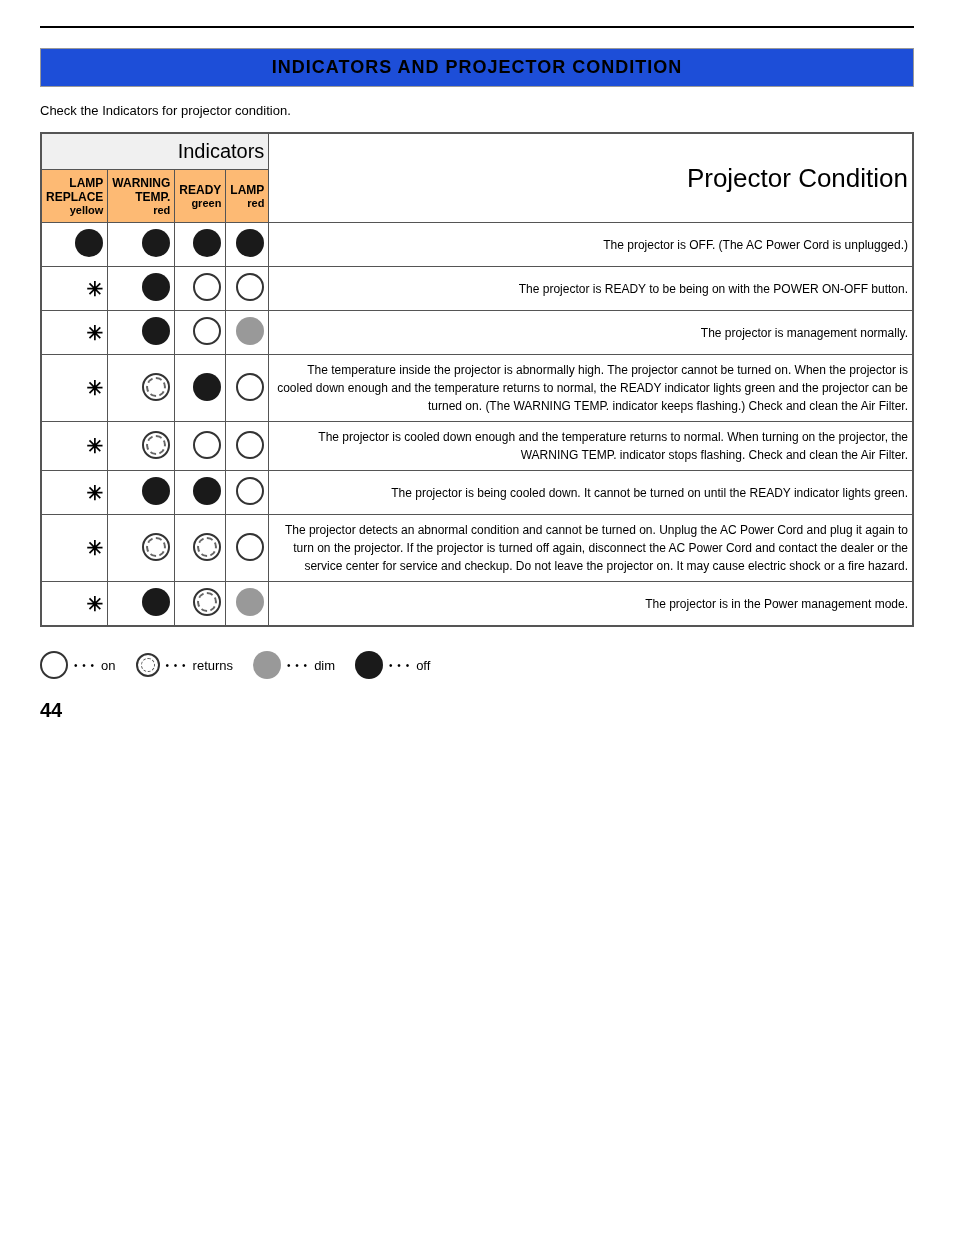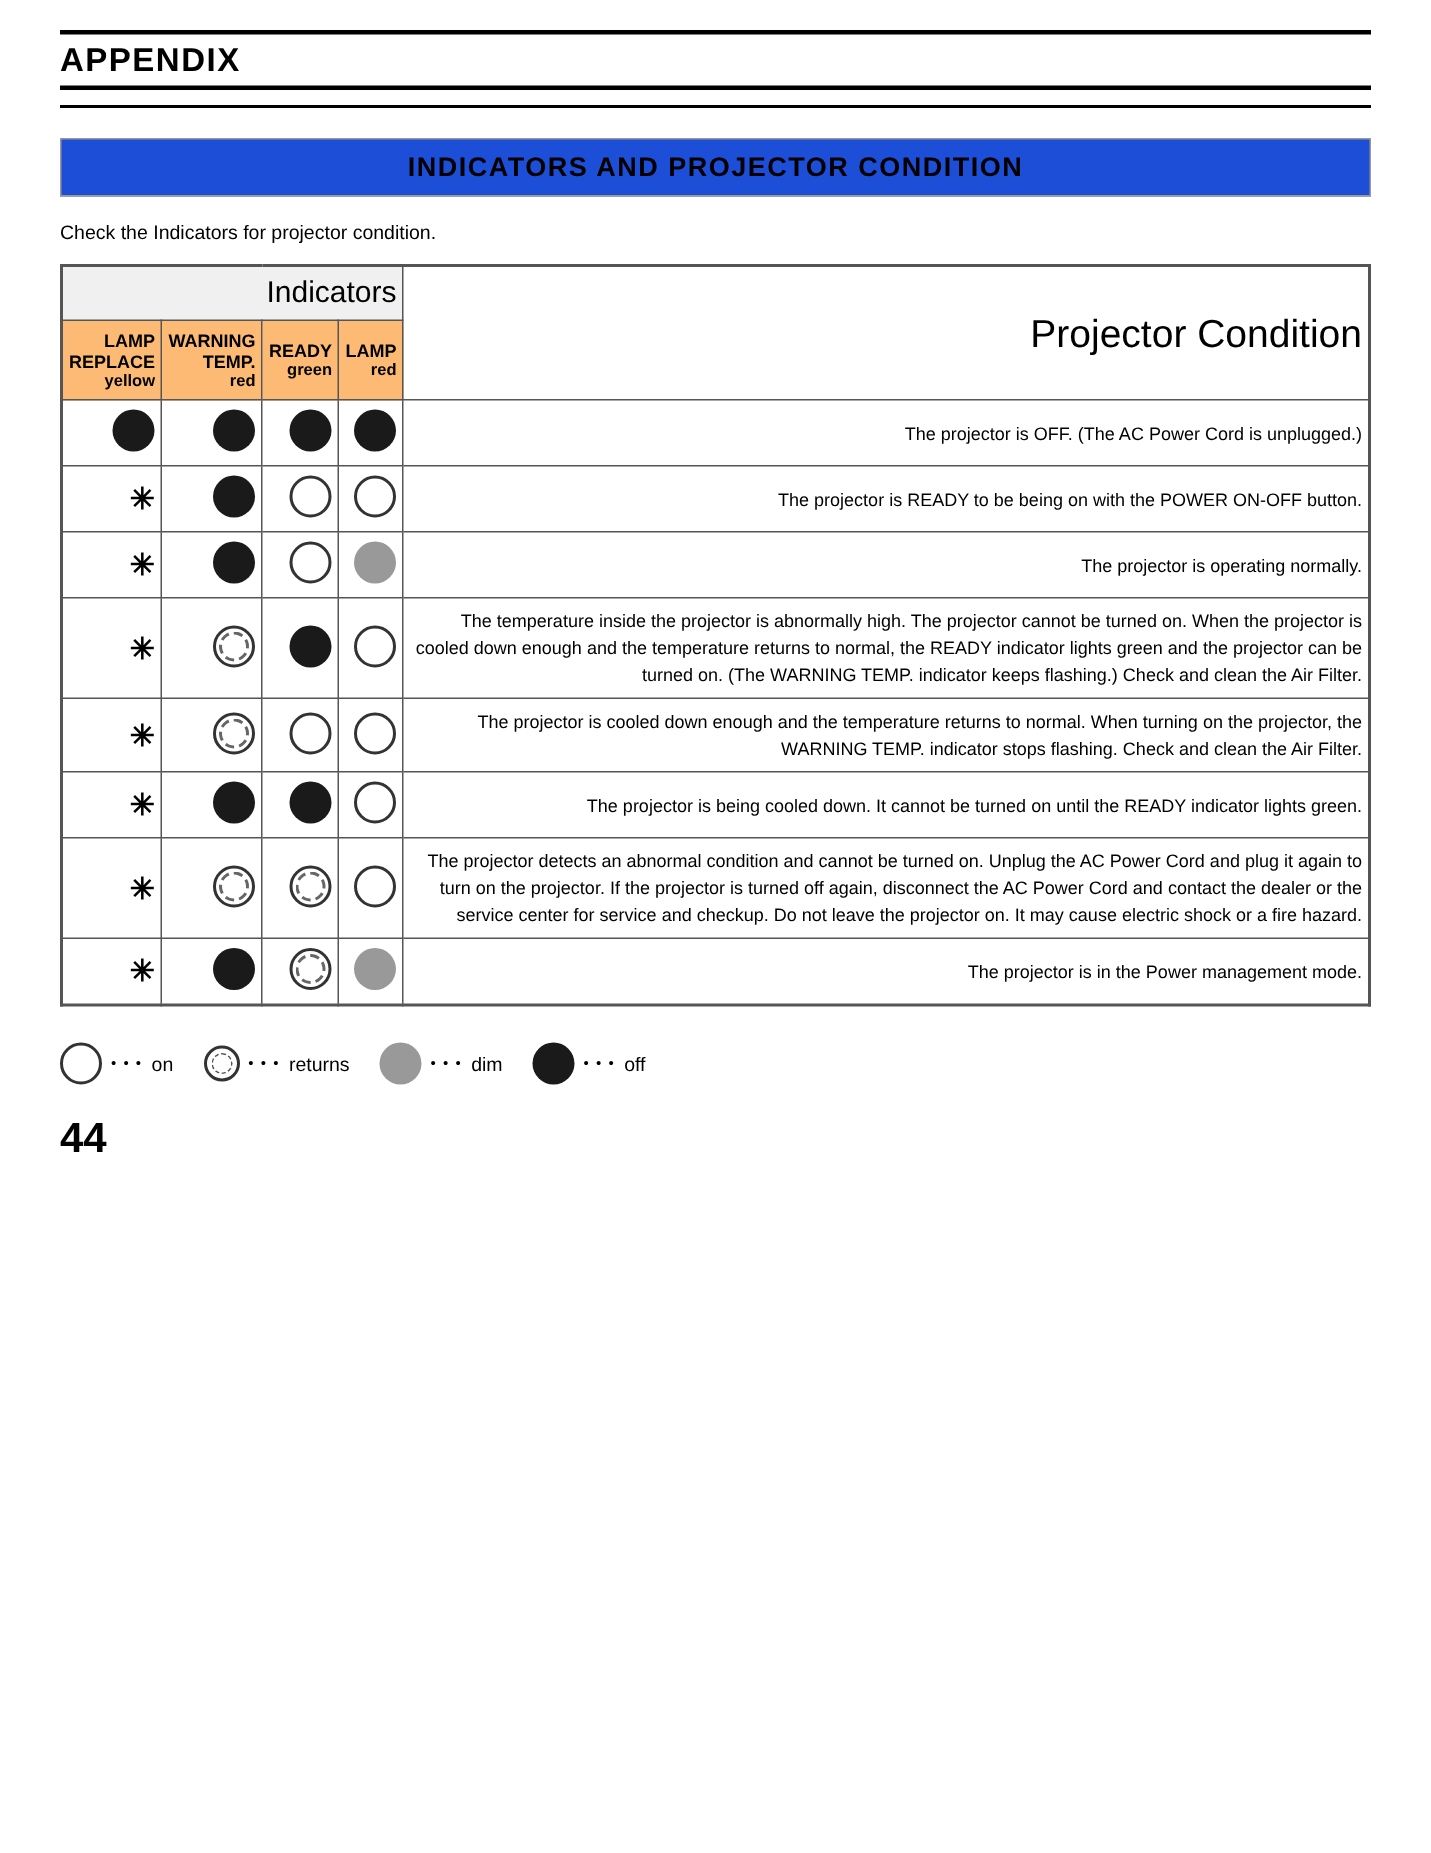--- a/index.html
+++ b/index.html
@@ -152,21 +152,21 @@
     }
     
     .footnote {
       font-size: 12px;
       line-height: 1.5;
       margin-bottom: 20px;
       padding-left: 16px;
       text-indent: -16px;
     }
     .page-number {
-      font-size: 28px;
+      font-size: 20px;
       font-weight: bold;
     }
     .flashing-icon {
       display: inline-block;
       width: 24px; height: 24px;
       border-radius: 50%;
       border: 2px solid #333;
       background: #fff;
       position: relative;
     }
@@ -176,23 +176,20 @@
       top: 3px; left: 3px; right: 3px; bottom: 3px;
       border-radius: 50%;
       border: 1.5px dashed #555;
     }
   </style>
 </head>
 <body>
 
 <div class="page">
 
-  <div class="header-bar">
-    <span class="header-title">APPENDIX</span>
-  </div>
   <hr class="divider-line">
 
   <div class="section-heading-bar">
     <span>INDICATORS AND PROJECTOR CONDITION</span>
   </div>
 
   <p class="check-text">Check the Indicators for projector condition.</p>
 
   <table class="main-table">
     <thead>
@@ -236,21 +233,21 @@
           <td><span class="circle-filled"></span></td>
           <td><span class="circle-empty"></span></td>
           <td><span class="circle-empty"></span></td>
           <td class="condition-cell">The projector is READY to be being on with the POWER ON-OFF button.</td>
         </tr>
         <tr>
           <td><span class="star-sym">✳</span></td>
           <td><span class="circle-filled"></span></td>
           <td><span class="circle-empty"></span></td>
           <td><span class="circle-dim"></span></td>
-          <td class="condition-cell">The projector is operating normally.</td>
+          <td class="condition-cell">The projector is management normally.</td>
         </tr>
         <tr>
           <td><span class="star-sym">✳</span></td>
           <td><span class="circle-flashing"></span></td>
           <td><span class="circle-filled"></span></td>
           <td><span class="circle-empty"></span></td>
           <td class="condition-cell">The temperature inside the projector is abnormally high.  The projector cannot be turned on.  When  the projector is cooled down enough and the temperature returns to normal, the READY indicator lights green and the projector can be turned on.  (The WARNING TEMP. indicator keeps flashing.)  Check and clean the Air Filter.</td>
         </tr>
         <tr>
           <td><span class="star-sym">✳</span></td>

